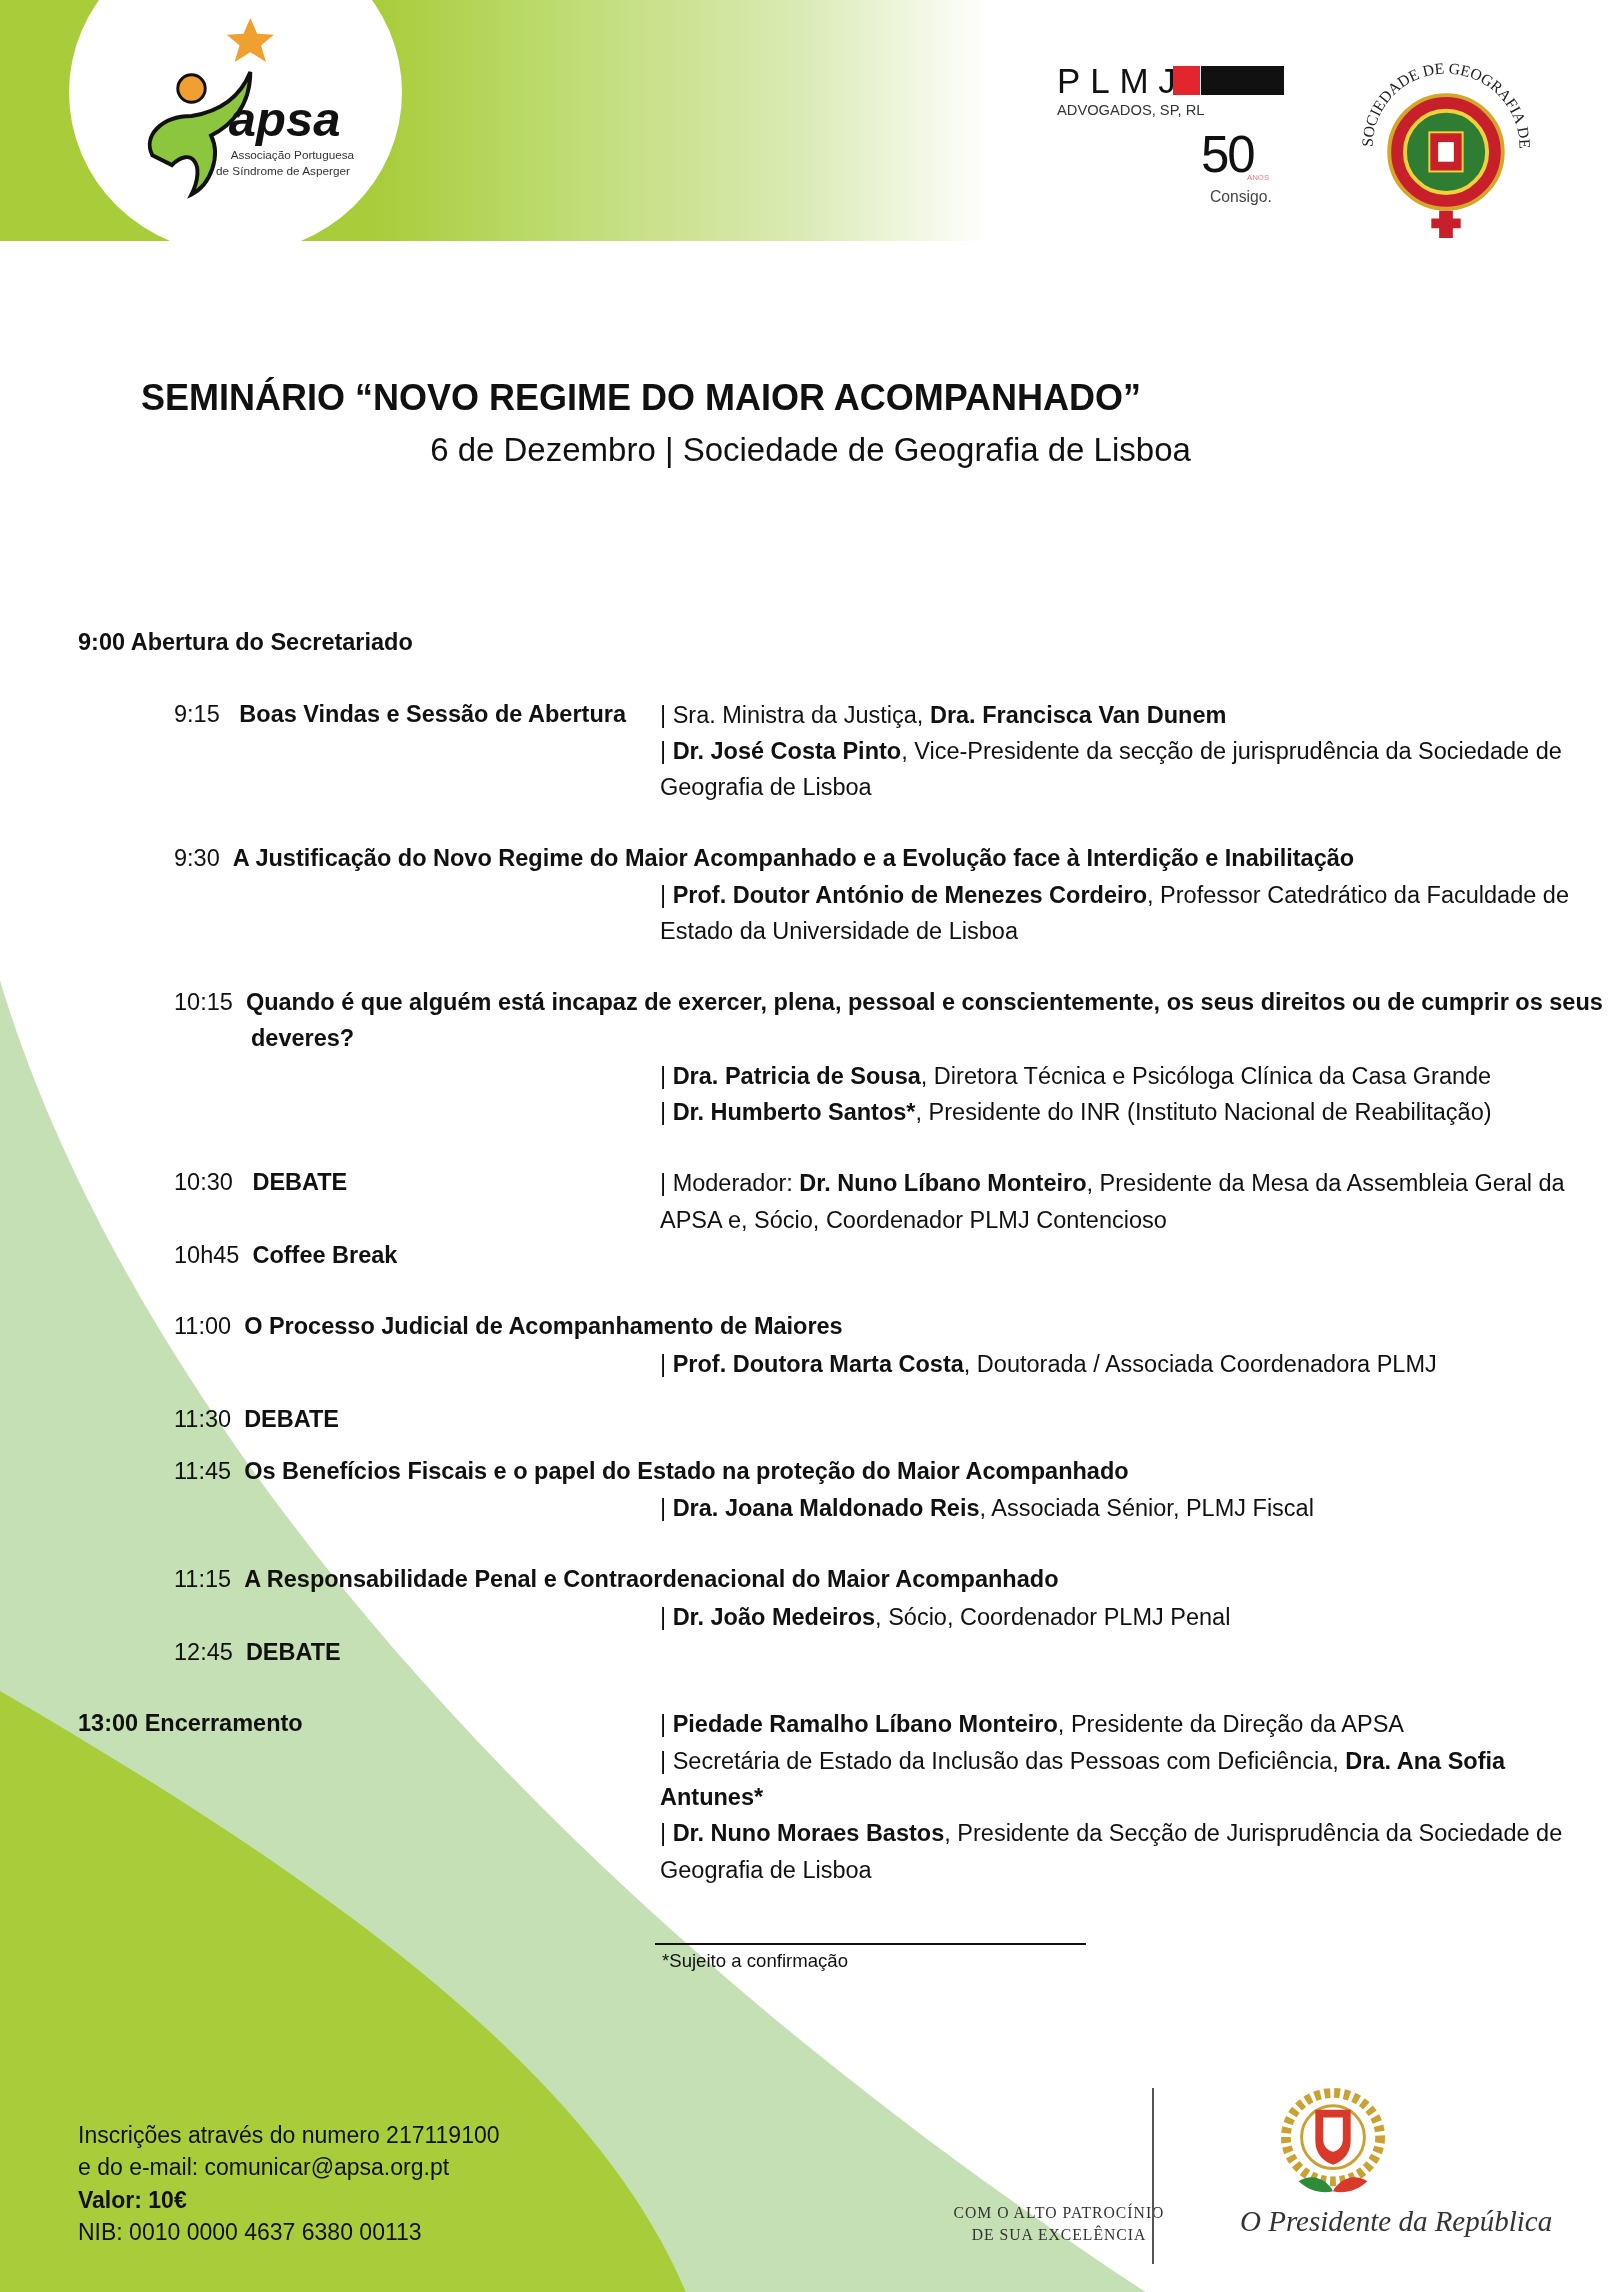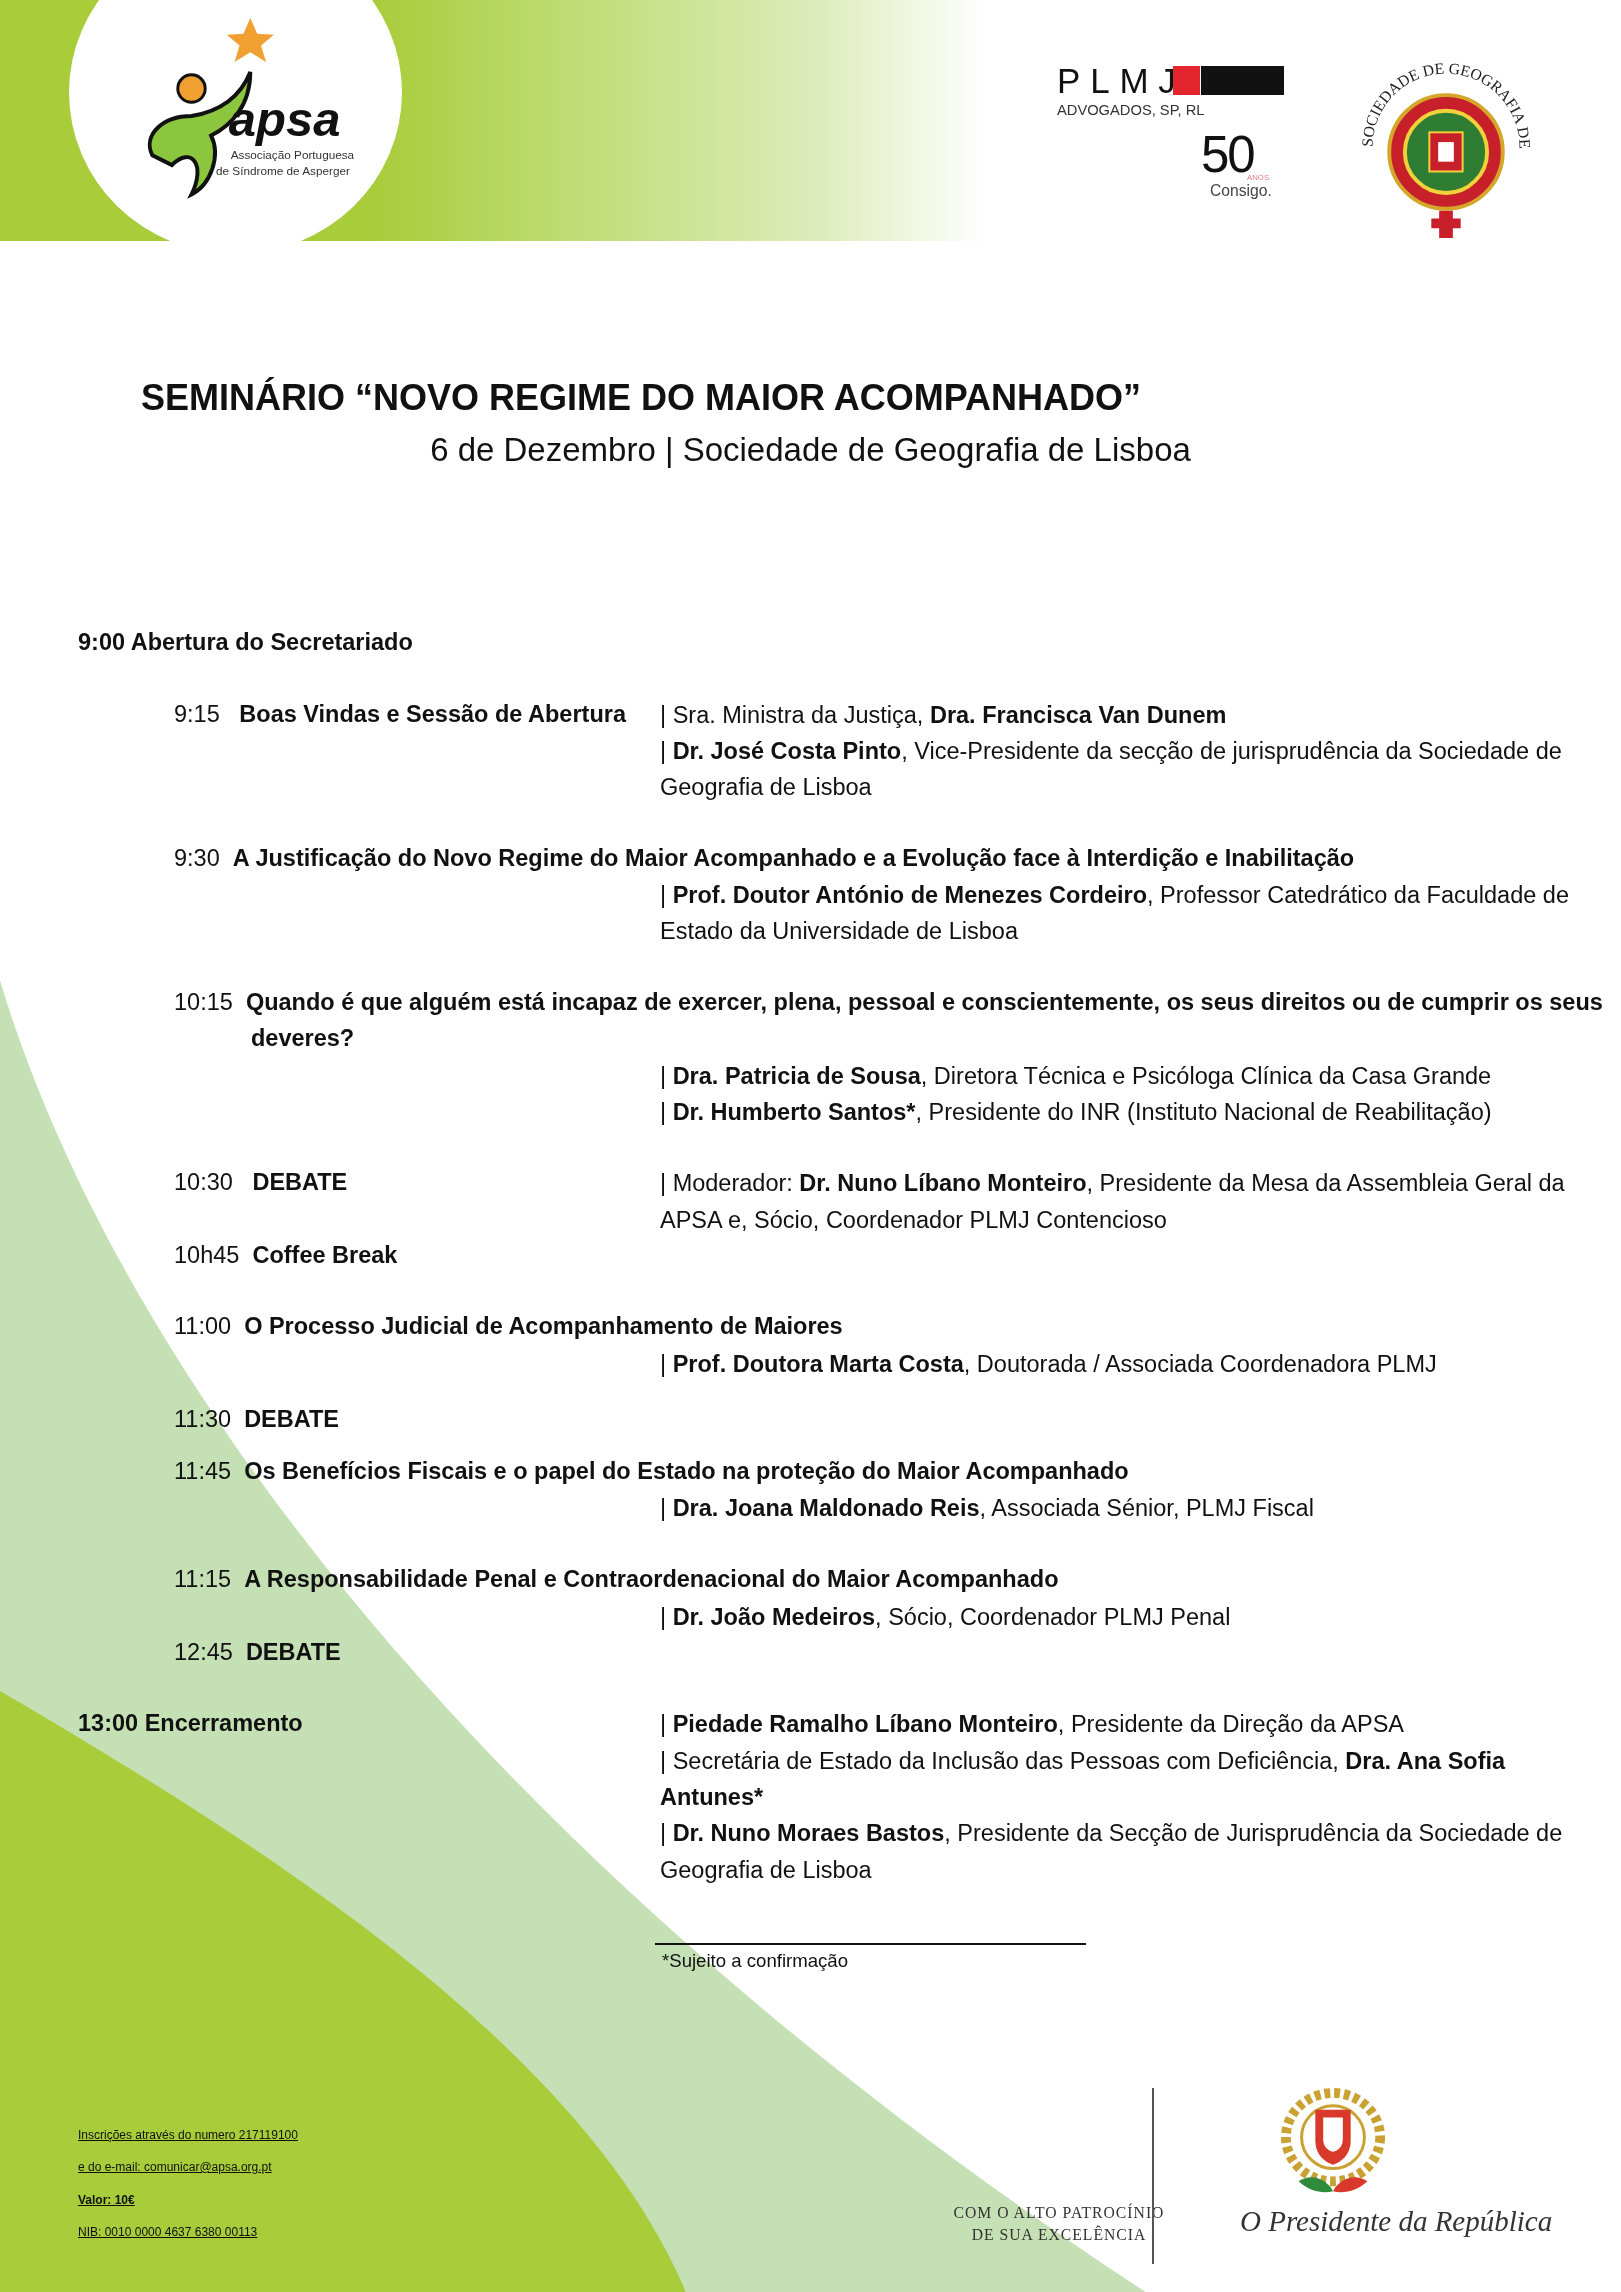--- a/index.html
+++ b/index.html
@@ -9,31 +9,31 @@
   #header-band{left:0;top:0;width:1621px;height:241px;background:linear-gradient(90deg,#a8cc3a 0px,#a8cc3a 372px,#bcdb6e 549px,#dbebb6 804px,#ffffff 990px,#ffffff 1621px);}
   #apsa-oval{left:69px;top:-69px;width:333px;height:323px;border-radius:50%;background:#fff;}
   #bg-shapes{left:0;top:0;width:1621px;height:2293px;}
   .t{position:absolute;font-size:23.5px;line-height:35px;white-space:nowrap;}
   .b{font-weight:bold;}
   #title{left:0;width:1282px;top:377px;text-align:center;font-weight:bold;font-size:36px;}
   #subtitle{left:0;width:1621px;top:431px;text-align:center;font-size:33px;}
   .sp{position:absolute;font-size:23.5px;line-height:36px;}
   #footnote-line{left:655px;top:1943px;width:431px;height:2px;background:#111;}
   #footnote{left:662px;top:1950px;font-size:18.6px;}
-  .foot{position:absolute;left:78px;font-size:12px;line-height:32px;text-decoration:underline;}
+  .foot{position:absolute;left:78px;font-size:23px;line-height:32px;}
   #patron-divider{left:1152px;top:2088px;width:2px;height:176px;background:#555;}
   #patron-text{left:912px;top:2202px;width:294px;text-align:center;font-family:"Liberation Serif",serif;font-size:15.7px;letter-spacing:1px;color:#333;line-height:21.6px;}
   #president-text{left:1220px;top:2205px;font-family:"Liberation Serif",serif;font-style:italic;font-size:29px;color:#333;margin-left:20px;}
   #plmj-name{left:1057px;top:61px;font-size:35px;letter-spacing:9.8px;color:#111;}
   #plmj-bar-red{left:1173px;top:66px;width:27.4px;height:29px;background:#e3262e;}
   #plmj-bar-black{left:1201px;top:66px;width:83px;height:29px;background:#111;}
   #plmj-sub{left:1057px;top:102px;font-size:14.7px;color:#333;}
   #plmj-50{left:1201px;top:125px;font-size:51px;color:#111;letter-spacing:-2px;}
   #plmj-anos{left:1247px;top:173px;font-size:7.8px;color:#e37a85;}
-  #plmj-consigo{left:1210px;top:182px;font-size:15.7px;color:#444;}
+  #plmj-consigo{left:1210px;top:188px;font-size:15.7px;color:#444;}
 </style>
 </head>
 <body>
 
 <div id="header-band" class="abs"></div>
 <svg id="bg-shapes" class="abs" viewBox="0 0 1654 2339">
   <path d="M0,1000 C120,1400 500,1900 1170,2339 L0,2339 Z" fill="#c5e0b4"></path>
   <path d="M0,1725 C300,1900 600,2100 700,2339 L0,2339 Z" fill="#a8cc3a"></path>
 </svg>
 <div id="apsa-oval" class="abs"></div>

